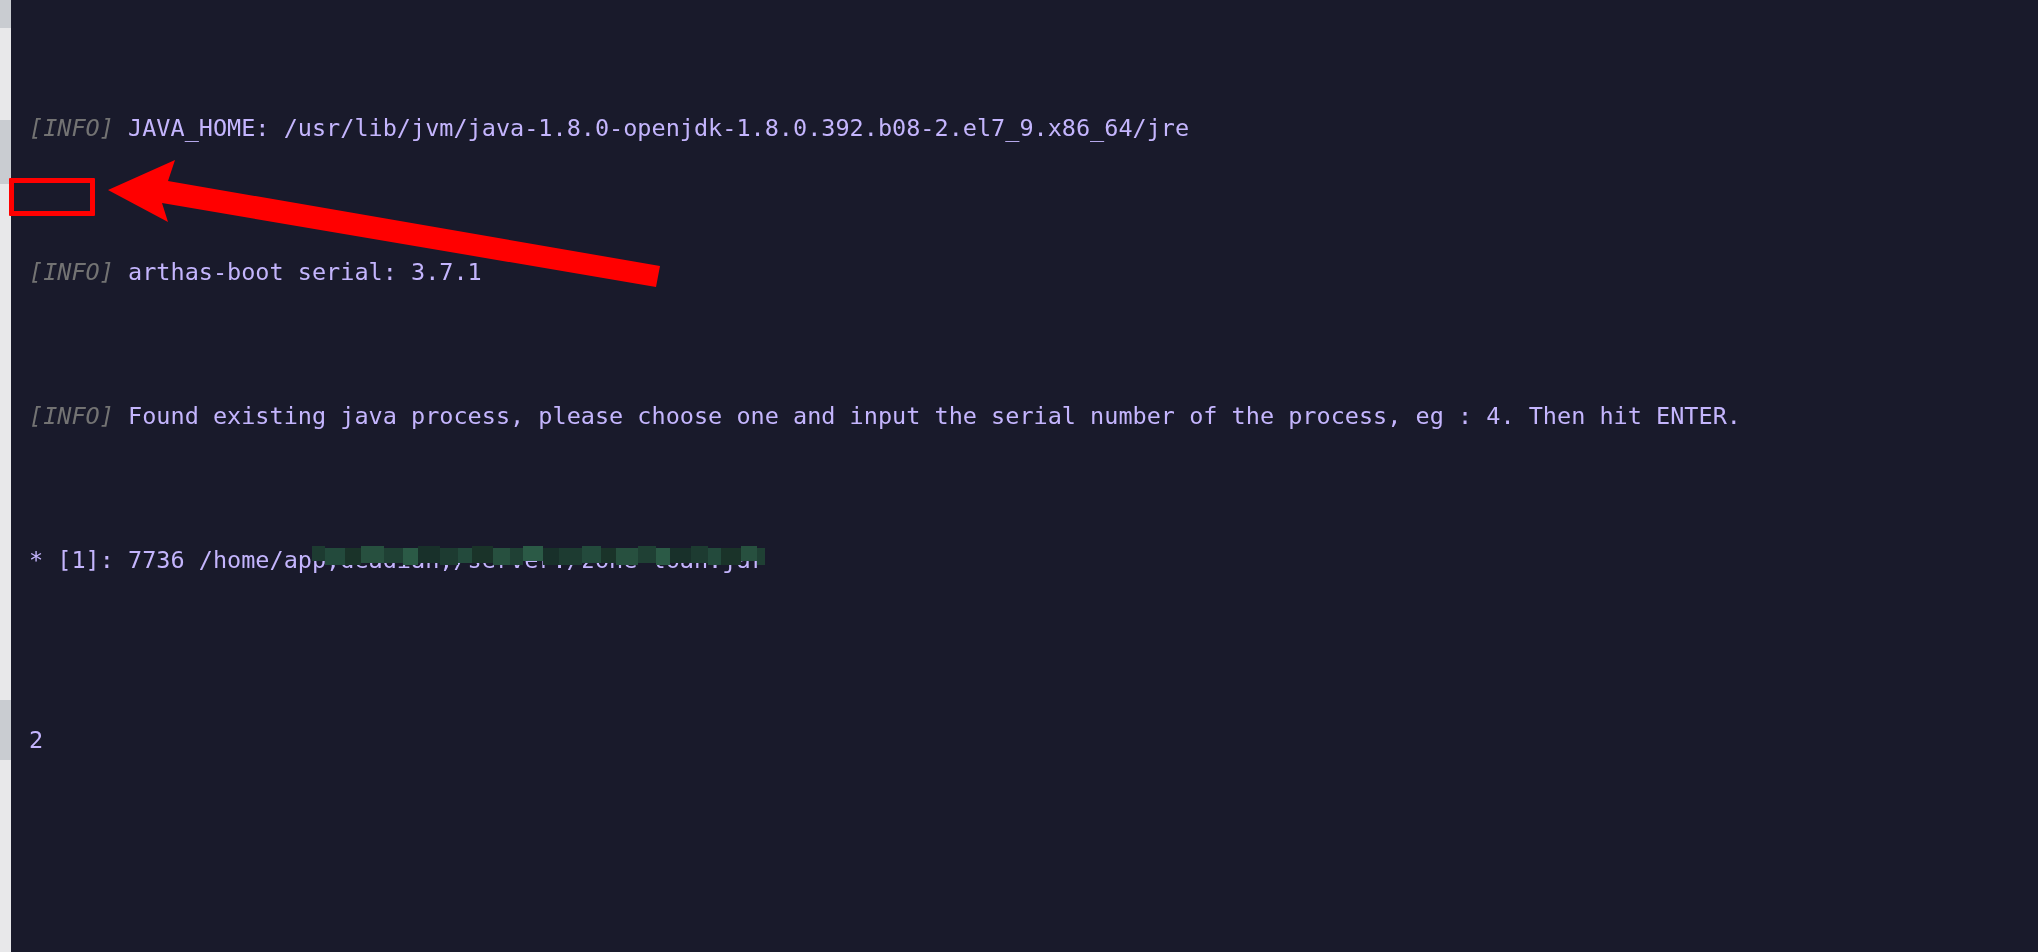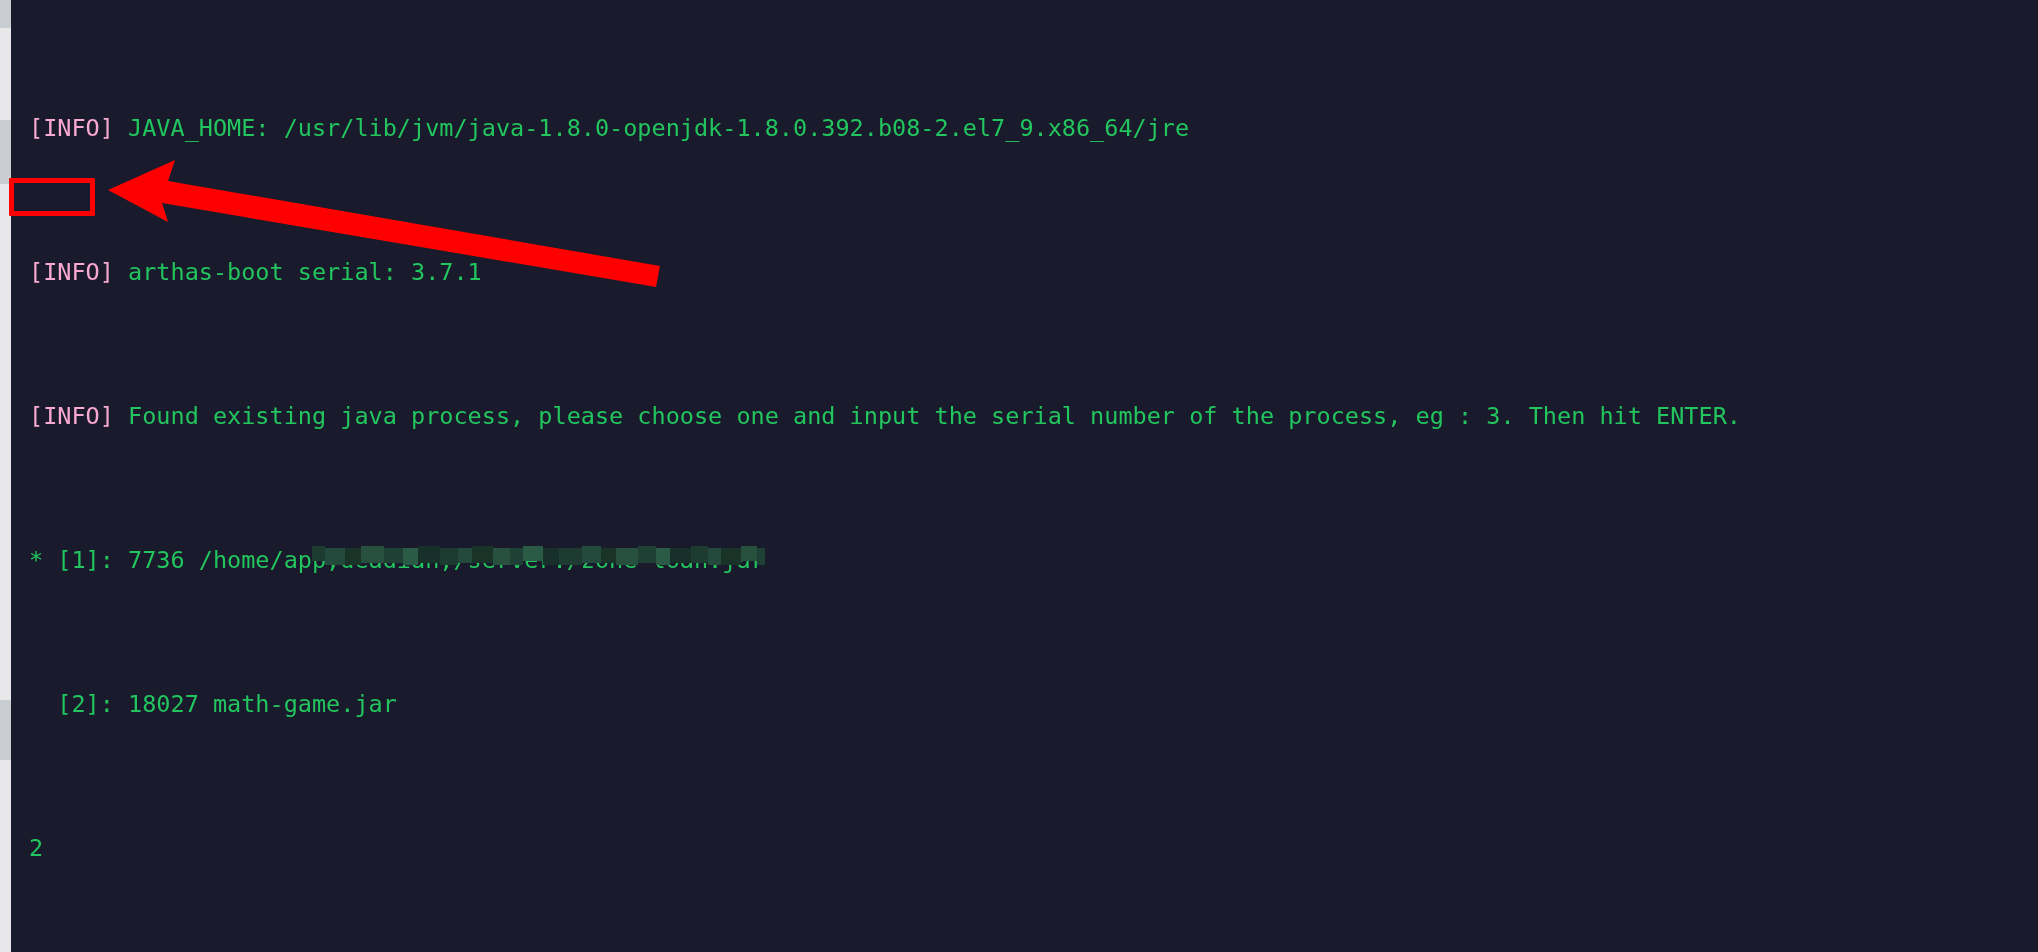--- a/index.html
+++ b/index.html
@@ -73,22 +73,22 @@
     right: 0;
     font-size: 23.5px;
     line-height: 36px;
     letter-spacing: 0px;
     white-space: pre;
     color: #2fbf71;
   }
 
   .line { height: 36px; white-space: pre; }
 
-  .c-info   { color: #f9a8d4; }
-  .c-green  { color: #22c55e; }
+  .c-info   { color: #737373; font-style: italic; }
+  .c-green  { color: #c4b5fd; }
 
   
   .redact-wrap { position: relative; display: inline-block; }
   .mosaic {
     position: absolute;
     pointer-events: none;
   }
   .mosaic i {
     position: absolute;
     display: block;
@@ -124,25 +124,24 @@
   </div>
   <div class="bottom-strip-edge"></div>
 
   <div class="terminal">
     <div class="term-body">
 
       <div class="line"><span class="c-info">[INFO]</span><span class="c-green"> JAVA_HOME: /usr/lib/jvm/java-1.8.0-openjdk-1.8.0.392.b08-2.el7_9.x86_64/jre</span></div>
 
       <div class="line"><span class="c-info">[INFO]</span><span class="c-green"> arthas-boot serial: 3.7.1</span></div>
 
-      <div class="line"><span class="c-info">[INFO]</span><span class="c-green"> Found existing java process, please choose one and input the serial number of the process, eg : 3. Then hit ENTER.</span></div>
+      <div class="line"><span class="c-info">[INFO]</span><span class="c-green"> Found existing java process, please choose one and input the serial number of the process, eg : 4. Then hit ENTER.</span></div>
 
       <div class="line"><span class="redact-wrap"><span class="c-green">* [1]: 7736 /home/ap</span><span class="c-green">p,deadian,/server./zone-loan.jar</span><span class="mosaic" id="mosaic" style="left: 283px; top: 4px; width: 453px; height: 18px;"><i style="left: 0px; top: 0px; width: 13px; height: 15px; background: rgb(29, 59, 49);"></i><i style="left: 13px; top: 2px; width: 20px; height: 17px; background: rgb(35, 74, 60);"></i><i style="left: 33px; top: 2px; width: 16px; height: 17px; background: rgb(26, 51, 41);"></i><i style="left: 49px; top: 0px; width: 23px; height: 17px; background: rgb(39, 80, 63);"></i><i style="left: 72px; top: 2px; width: 19px; height: 15px; background: rgb(31, 64, 52);"></i><i style="left: 91px; top: 2px; width: 15px; height: 17px; background: rgb(43, 90, 70);"></i><i style="left: 106px; top: 0px; width: 22px; height: 17px; background: rgb(24, 48, 42);"></i><i style="left: 128px; top: 2px; width: 18px; height: 17px; background: rgb(29, 59, 49);"></i><i style="left: 146px; top: 2px; width: 14px; height: 15px; background: rgb(35, 74, 60);"></i><i style="left: 160px; top: 0px; width: 21px; height: 17px; background: rgb(26, 51, 41);"></i><i style="left: 181px; top: 2px; width: 17px; height: 17px; background: rgb(39, 80, 63);"></i><i style="left: 198px; top: 2px; width: 13px; height: 17px; background: rgb(31, 64, 52);"></i><i style="left: 211px; top: 0px; width: 20px; height: 15px; background: rgb(43, 90, 70);"></i><i style="left: 231px; top: 2px; width: 16px; height: 17px; background: rgb(24, 48, 42);"></i><i style="left: 247px; top: 2px; width: 23px; height: 17px; background: rgb(29, 59, 49);"></i><i style="left: 270px; top: 0px; width: 19px; height: 17px; background: rgb(35, 74, 60);"></i><i style="left: 289px; top: 2px; width: 15px; height: 15px; background: rgb(26, 51, 41);"></i><i style="left: 304px; top: 2px; width: 22px; height: 17px; background: rgb(39, 80, 63);"></i><i style="left: 326px; top: 0px; width: 18px; height: 17px; background: rgb(31, 64, 52);"></i><i style="left: 344px; top: 2px; width: 14px; height: 17px; background: rgb(43, 90, 70);"></i><i style="left: 358px; top: 2px; width: 21px; height: 15px; background: rgb(24, 48, 42);"></i><i style="left: 379px; top: 0px; width: 17px; height: 17px; background: rgb(29, 59, 49);"></i><i style="left: 396px; top: 2px; width: 13px; height: 17px; background: rgb(35, 74, 60);"></i><i style="left: 409px; top: 2px; width: 20px; height: 17px; background: rgb(26, 51, 41);"></i><i style="left: 429px; top: 0px; width: 16px; height: 15px; background: rgb(39, 80, 63);"></i><i style="left: 445px; top: 2px; width: 8px; height: 17px; background: rgb(31, 64, 52);"></i></span></span></div>
 
-      <div class="line"><span class="c-green">  [2]: 18027 math-game.jar</span></div>
 
       <div class="line"><span class="c-green">2</span></div>
 
       
 
       
 
       
 
       

